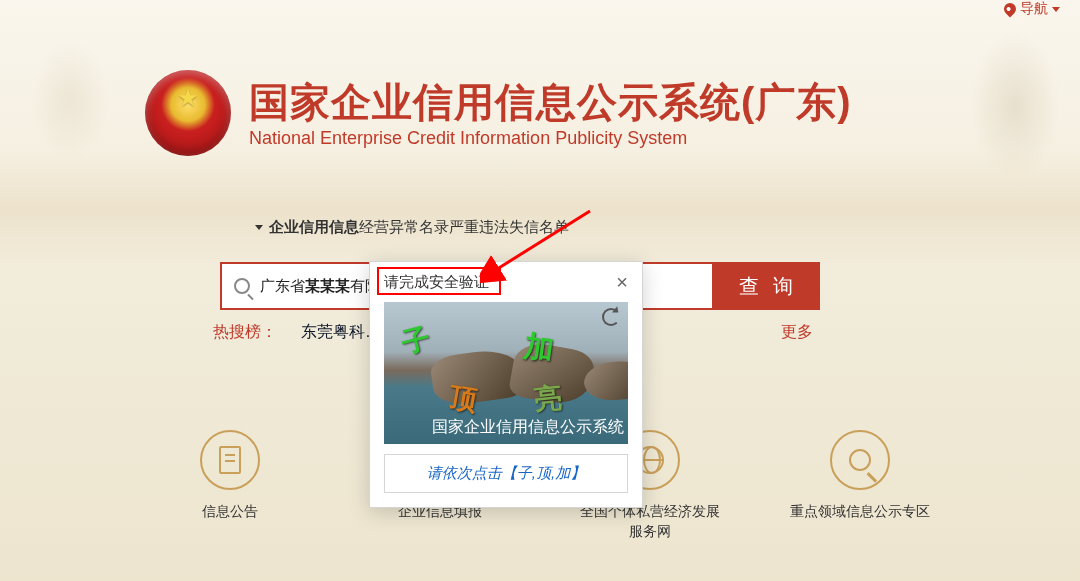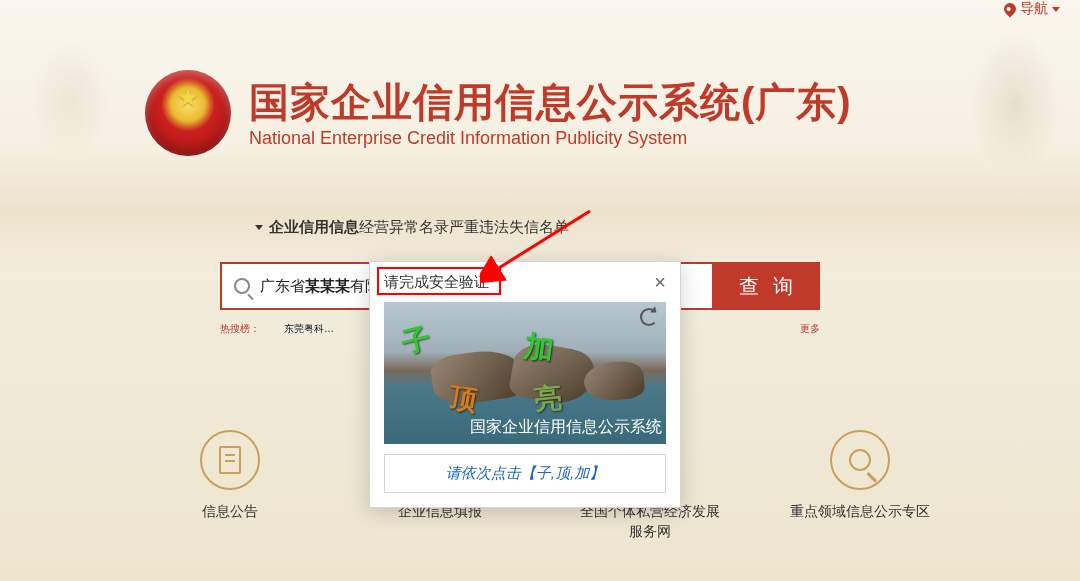--- a/index.html
+++ b/index.html
@@ -183,22 +183,22 @@
       align-items: center;
       justify-content: center;
       padding-left: 14px;
       cursor: pointer;
     }
 
     
     .hotsearch {
       position: absolute;
       top: 322px;
-      left: 220px;
-      font-size: 10px;
+      left: 213px;
+      font-size: 16px;
       display: flex;
       align-items: center;
       gap: 24px;
       width: 600px;
     }
     .hotsearch-label { color: #c03a2a; }
     .hotsearch-item { color: #0f172a; cursor: pointer; }
     .hotsearch-more { color: #c03a2a; cursor: pointer; margin-left: auto; }
 
     
@@ -296,21 +296,21 @@
       width: 12px; height: 2.5px;
       background: #c9a05a;
       transform: rotate(45deg);
     }
 
     
     .modal {
       position: absolute;
       top: 261px;
       left: 369px;
-      width: 312px;
+      width: 274px;
       background: #fff;
       border: 1px solid #d5d5d5;
       box-shadow: 0 4px 20px rgba(0,0,0,0.18);
       z-index: 10;
     }
     .modal-header {
       display: flex;
       align-items: center;
       justify-content: space-between;
       padding: 10px 14px;

